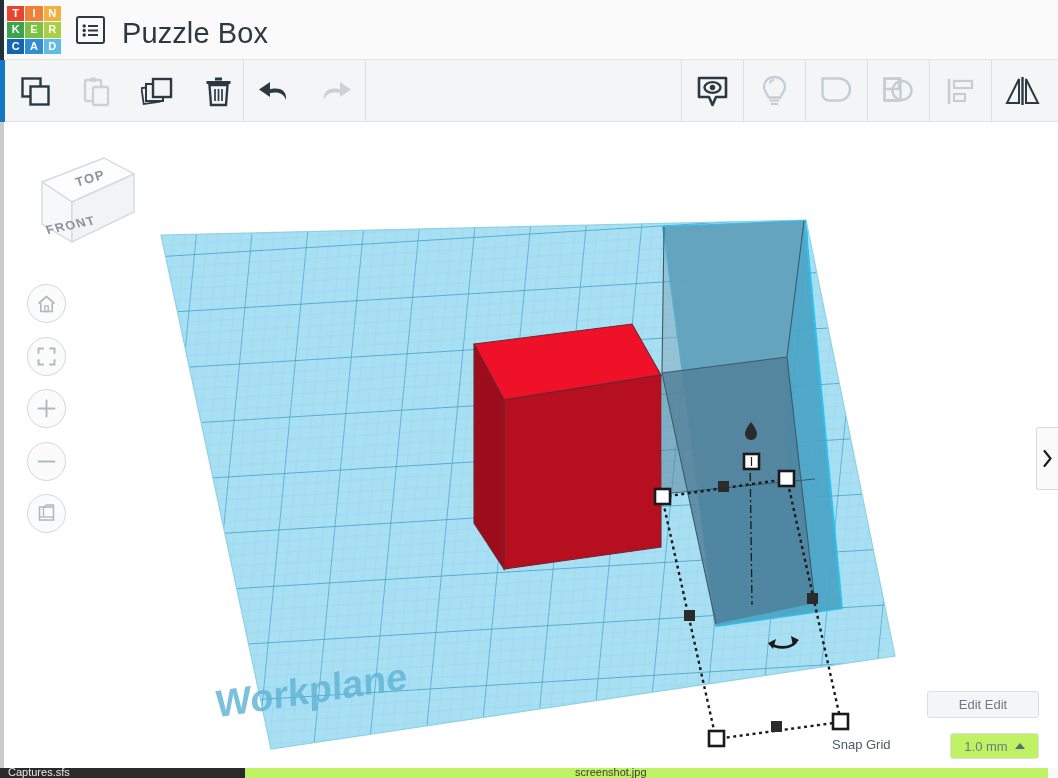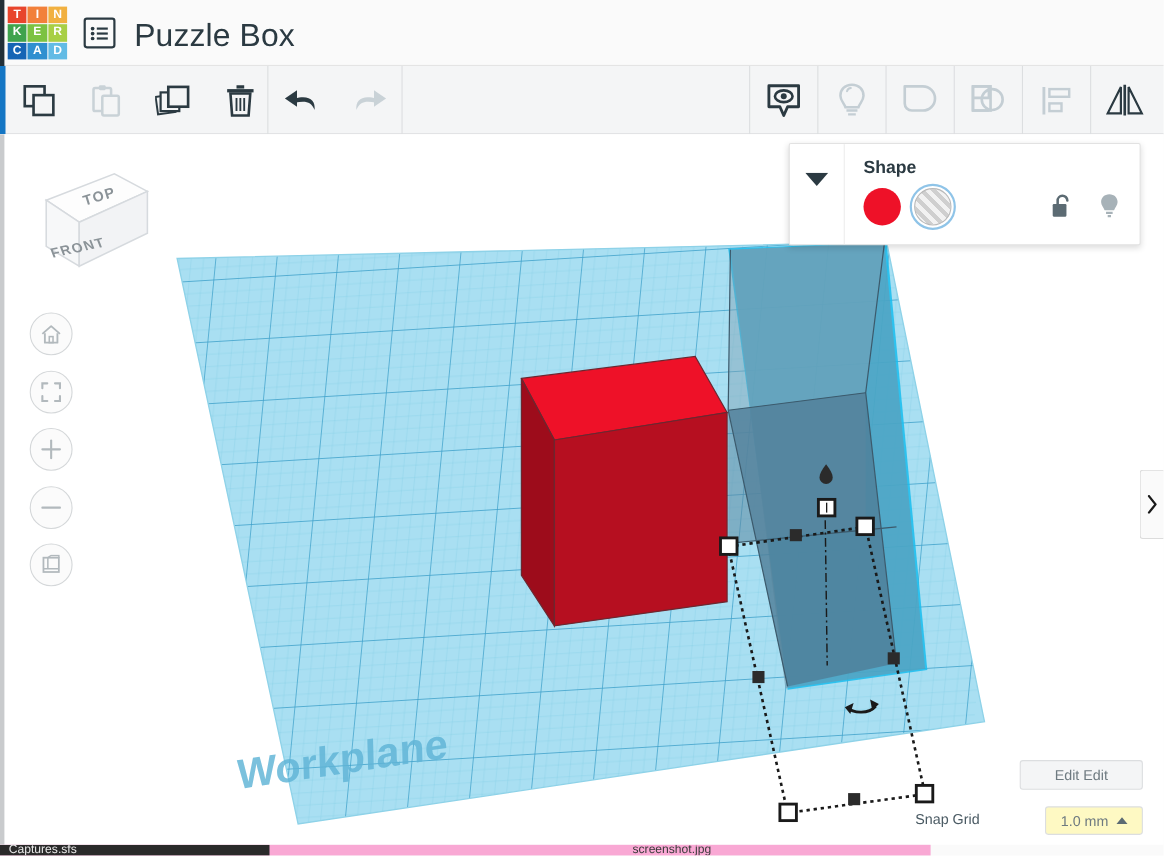--- a/index.html
+++ b/index.html
@@ -181,40 +181,40 @@
     display: flex; align-items: center; justify-content: center;
     cursor: pointer;
   }
   .snap-label {
     position: absolute; left: 832px; top: 737px;
     font-size: 13px; color: #4a5a63;
   }
   .snap-select {
     position: absolute; left: 950px; top: 733px;
     width: 89px; height: 26px;
-    background: #fef9c3;
+    background: #bef264;
     border: 1px solid #dcdee0;
     border-radius: 3px;
     color: #6e7a80; font-size: 13px;
     display: flex; align-items: center; justify-content: center;
     gap: 7px;
     cursor: pointer;
   }
   .caret-up {
     width: 0; height: 0;
     border-left: 5px solid transparent;
     border-right: 5px solid transparent;
     border-bottom: 6px solid #5c6b73;
   }
 
   
   .taskbar {
     position: absolute; left: 0; top: 768px;
-    width: 846px; height: 10px;
-    background: #f9a8d4;
+    width: 1048px; height: 10px;
+    background: #bef264;
     overflow: hidden;
   }
   .tb-item-dark {
     position: absolute; left: 0; top: 0;
     height: 10px; width: 245px;
     background: #2a2a2a;
     color: #e8e8e8;
     font-size: 11px;
     white-space: nowrap;
     overflow: hidden;
@@ -516,49 +516,20 @@
       </svg>
     </div>
 
     <div class="side-tab">
       <svg width="9" height="17" viewBox="0 0 9 17">
         <path d="M1.5 1 L7.5 8.5 L1.5 16" fill="none" stroke="#1a1a1a" stroke-width="2.1" stroke-linecap="round" stroke-linejoin="round"></path>
       </svg>
     </div>
   </div>
 
-  <div class="shape-panel">
-    <div class="sp-collapse">
-      <svg width="21" height="13" viewBox="0 0 21 13">
-        <polygon points="0,0 21,0 10.5,12" fill="#2b3a42"></polygon>
-      </svg>
-    </div>
-    <div class="sp-body">
-      <div class="sp-title">Shape</div>
-      <div class="sp-swatches">
-        <div class="sw-solid"></div>
-        <div class="sw-hole"></div>
-      </div>
-      <div class="sp-right">
-        <div class="sp-ibtn">
-          <svg width="20" height="23" viewBox="0 0 20 23">
-            <path d="M6.5 9.5 V6.5 A4.4 4.4 0 0 1 15.3 6.2" fill="none" stroke="#5c6b73" stroke-width="2.3" stroke-linecap="round"></path>
-            <rect x="2" y="9.5" width="12.5" height="11.5" rx="1" fill="#5c6b73"></rect>
-          </svg>
-        </div>
-        <div class="sp-ibtn">
-          <svg width="19" height="24" viewBox="0 0 19 24">
-            <path d="M9.5 1.5 C5 1.5 2 4.8 2 8.7 C2 11.7 4.3 13.6 5.2 16.2 H13.8 C14.7 13.6 17 11.7 17 8.7 C17 4.8 14 1.5 9.5 1.5 Z" fill="#a7b2b8"></path>
-            <line x1="6.5" y1="18.5" x2="12.5" y2="18.5" stroke="#a7b2b8" stroke-width="1.9"></line>
-            <line x1="8" y1="21.5" x2="11" y2="21.5" stroke="#a7b2b8" stroke-width="1.9"></line>
-          </svg>
-        </div>
-      </div>
-    </div>
-  </div>
 
   <div class="editgrid-btn">Edit Edit</div>
 
   <div class="snap-label">Snap Grid</div>
 
   <div class="snap-select">
     <span>1.0 mm</span>
     <span class="caret-up"></span>
   </div>
 

